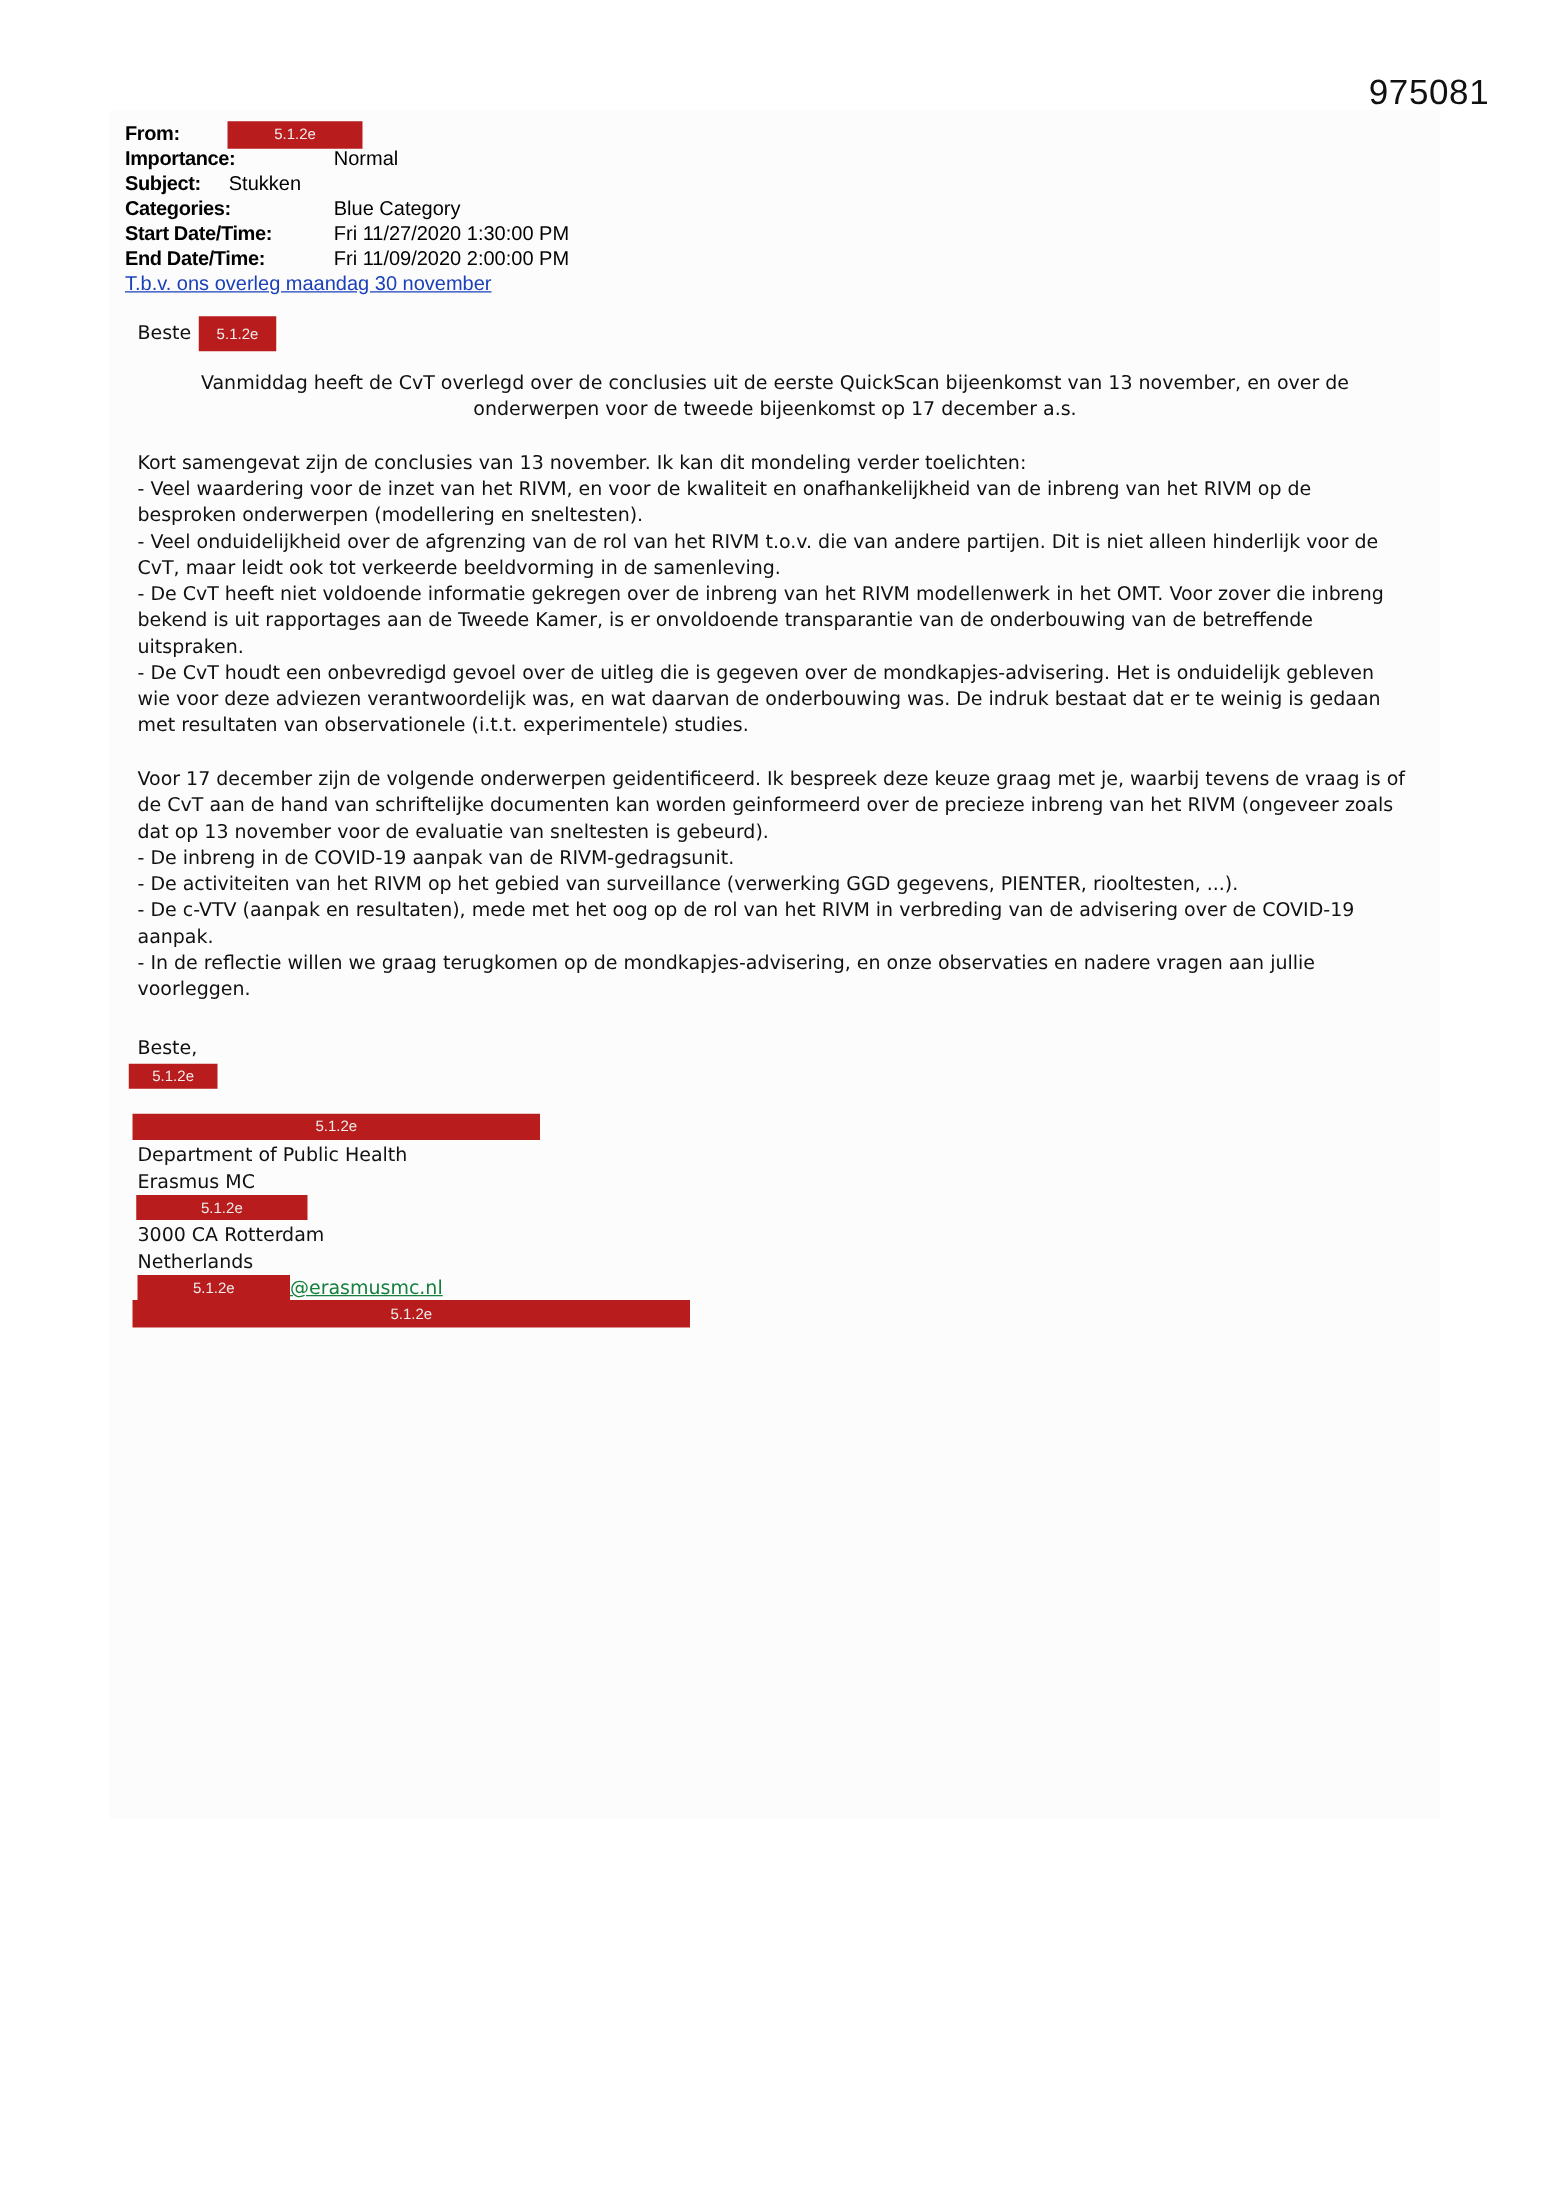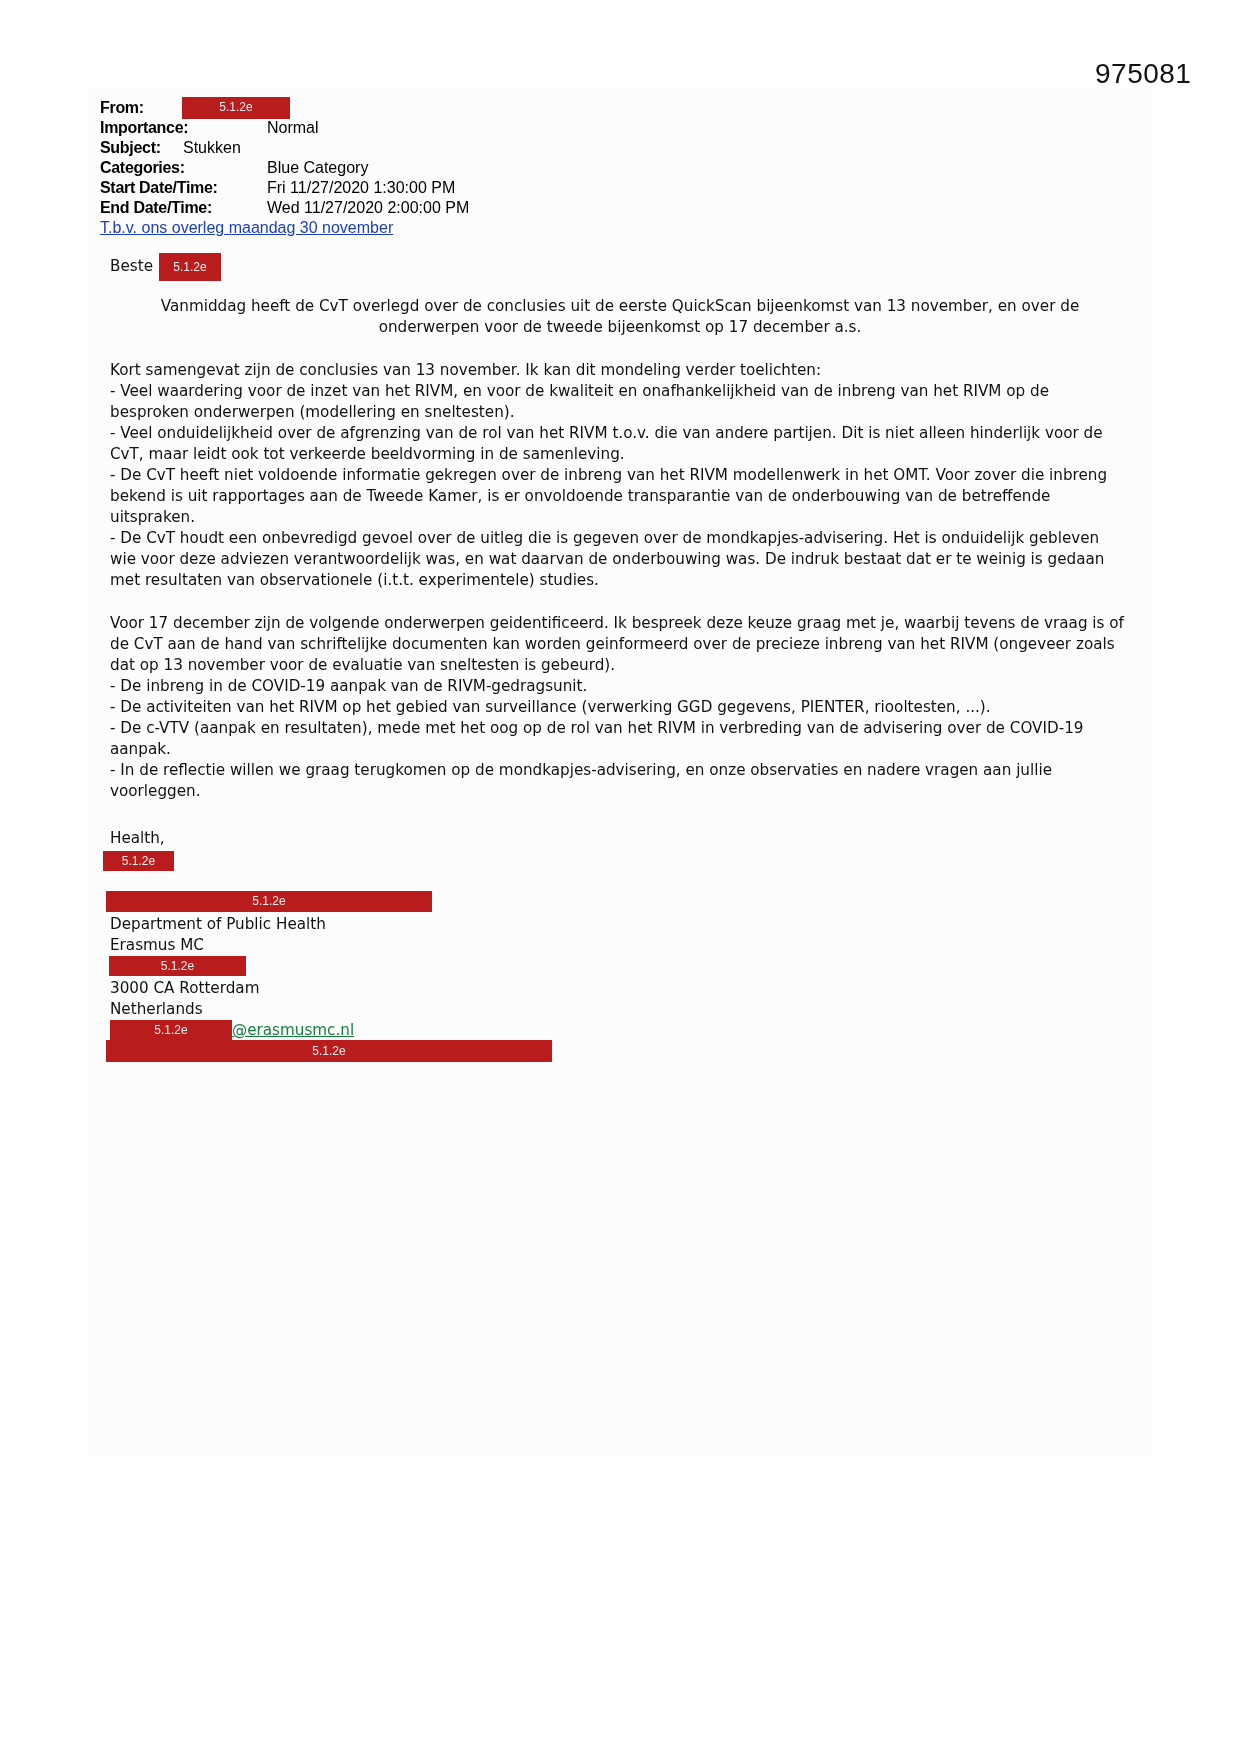--- a/index.html
+++ b/index.html
@@ -193,21 +193,21 @@
   <div class="hrow">
     <span class="hlabel">Categories:</span>
     <span class="hvalue">Blue Category</span>
   </div>
   <div class="hrow">
     <span class="hlabel">Start Date/Time:</span>
     <span class="hvalue">Fri 11/27/2020 1:30:00 PM</span>
   </div>
   <div class="hrow">
     <span class="hlabel">End Date/Time:</span>
-    <span class="hvalue">Wed 11/27/2020 2:00:00 PM</span>
+    <span class="hvalue">Fri 11/09/2020 2:00:00 PM</span>
   </div>
   <div class="hrow">
     <a class="meeting-link">T.b.v. ons overleg maandag 30 november</a>
   </div>
 </div>
 
 <div class="body">
   <p class="greeting-line">
     <span>Beste</span><span class="redact greet-redact">5.1.2e</span>
   </p>
@@ -220,21 +220,21 @@
   <p>- De CvT houdt een onbevredigd gevoel over de uitleg die is gegeven over de mondkapjes-advisering. Het is onduidelijk gebleven wie voor deze adviezen verantwoordelijk was, en wat daarvan de onderbouwing was. De indruk bestaat dat er te weinig is gedaan met resultaten van observationele (i.t.t. experimentele) studies.</p>
 
   <p class="para gap-lg">Voor 17 december zijn de volgende onderwerpen geidentificeerd. Ik bespreek deze keuze graag met je, waarbij tevens de vraag is of de CvT aan de hand van schriftelijke documenten kan worden geinformeerd over de precieze inbreng van het RIVM (ongeveer zoals dat op 13 november voor de evaluatie van sneltesten is gebeurd).</p>
   <p>- De inbreng in de COVID-19 aanpak van de RIVM-gedragsunit.</p>
   <p>- De activiteiten van het RIVM op het gebied van surveillance (verwerking GGD gegevens, PIENTER, riooltesten, ...).</p>
   <p>- De c-VTV (aanpak en resultaten), mede met het oog op de rol van het RIVM in verbreding van de advisering over de COVID-19 aanpak.</p>
   <p>- In de reflectie willen we graag terugkomen op de mondkapjes-advisering, en onze observaties en nadere vragen aan jullie voorleggen.</p>
 </div>
 
 <div class="sig">
-  <div class="sig-line abs" style="top:0;left:0;">Health,</div>
+  <div class="sig-line abs" style="top:0;left:0;">Beste,</div>
   <span class="redact abs sig-name-redact">5.1.2e</span>
   <span class="redact abs sig-title-redact">5.1.2e</span>
   <div class="sig-line abs dept">Department of Public Health</div>
   <div class="sig-line abs org">Erasmus MC</div>
   <span class="redact abs addr-redact">5.1.2e</span>
   <div class="sig-line abs city">3000 CA Rotterdam</div>
   <div class="sig-line abs country">Netherlands</div>
   <span class="redact abs email-redact">5.1.2e</span>
   <a class="abs email-link">@erasmusmc.nl</a>
   <span class="redact abs phone-redact">5.1.2e</span>

